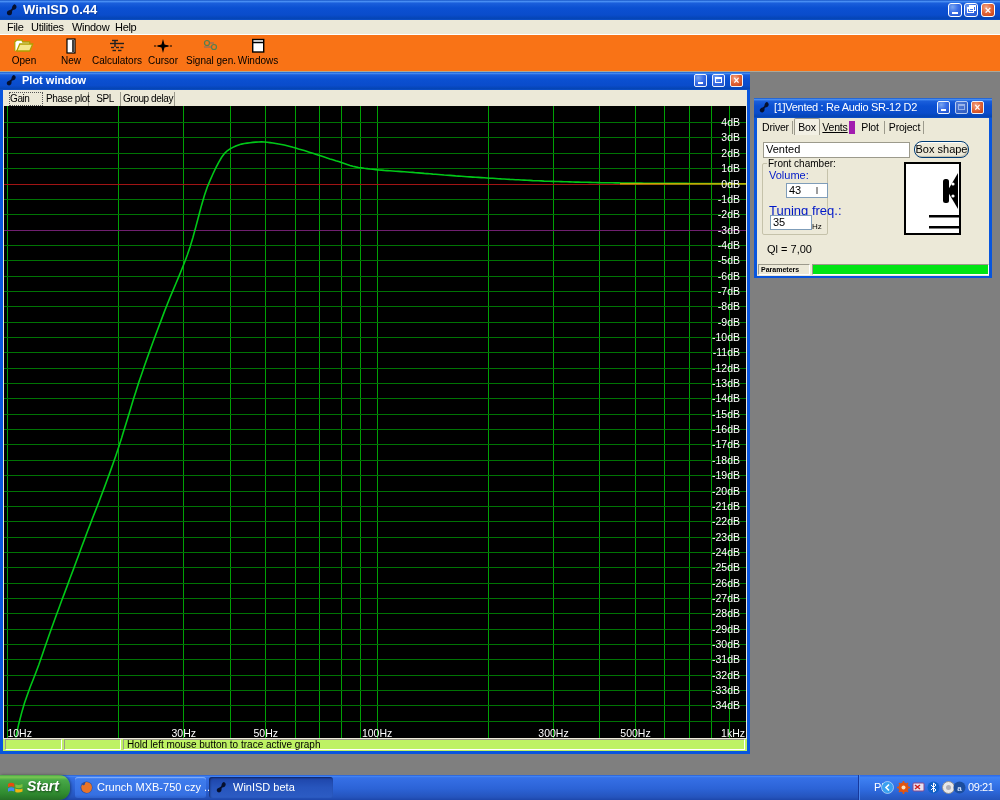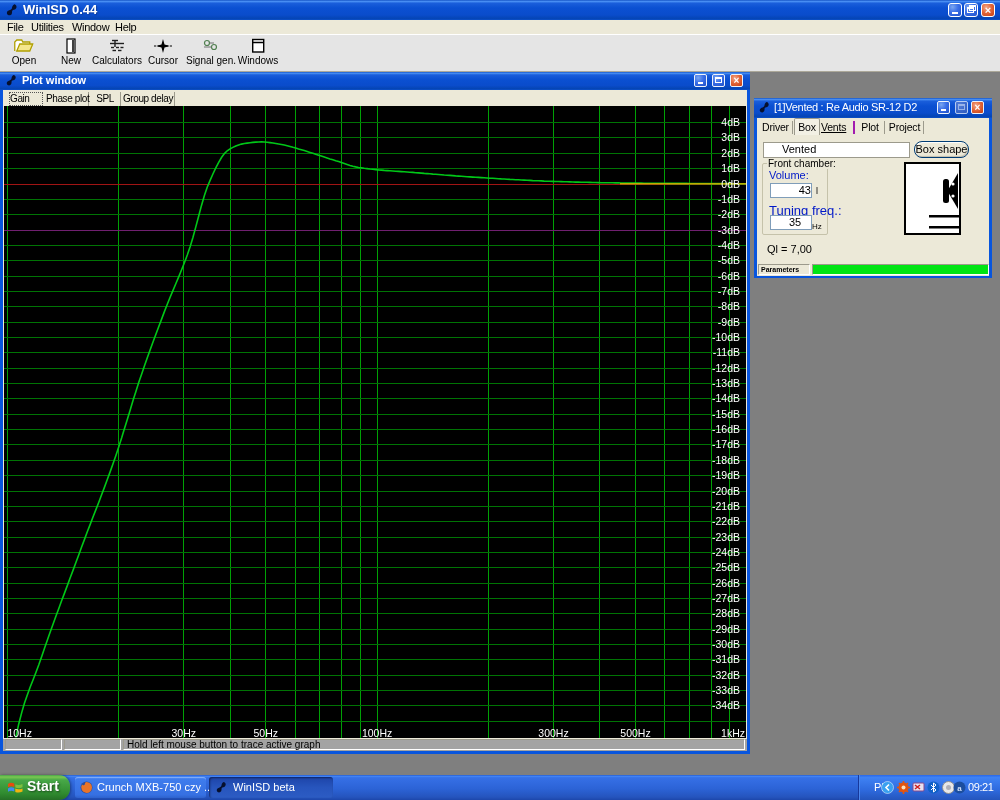--- a/index.html
+++ b/index.html
@@ -3,31 +3,31 @@
 <style>
 *{margin:0;padding:0;box-sizing:border-box;}
 body{width:1000px;height:800px;overflow:hidden;font-family:"Liberation Sans",sans-serif;position:relative;background:#7f7f7f;-webkit-font-smoothing:antialiased;}
 .abs{position:absolute;}
 .titlebar{background:linear-gradient(180deg,#0e3e9e 0%,#2b70e0 3%,#4a90f4 7%,#1a5edb 16%,#0b50d2 40%,#0a4ccb 75%,#0545b5 92%,#0c50c8 100%);}
 .tb-btn{position:absolute;top:3px;width:14px;height:14px;border-radius:3px;border:1px solid #fff;color:#fff;}
 .btn-blue{background:radial-gradient(circle at 30% 25%,#7ba7f0 0%,#3a6fe8 45%,#1f50c8 100%);}
 .btn-red{background:radial-gradient(circle at 35% 30%,#f2a98c 0%,#e4683a 45%,#c33c12 100%);}
 .menu{left:0;top:20px;width:1000px;height:14px;background:#ece9d8;font-size:11px;color:#000;}
 .menu span{position:absolute;top:1px;letter-spacing:-0.3px;}
-.toolbar{left:0;top:34px;width:1000px;height:38px;background:#e5e5e5;border-top:1px solid #fff;border-bottom:1px solid #aca899;}
+.toolbar{left:0;top:34px;width:1000px;height:38px;background:#f97316;border-top:1px solid #fff;border-bottom:1px solid #aca899;}
 .titem{position:absolute;top:3px;text-align:center;font-size:10px;color:#000;white-space:nowrap;transform:translateX(-50%);}
 .titem svg{display:block;margin:0 auto 1px auto;}
 .wnd-border{border-left:3px solid #0855dd;border-right:3px solid #0855dd;border-bottom:3px solid #0855dd;}
 .xpbtn{position:absolute;width:13px;height:13px;border-radius:2px;border:1px solid #eef3fb;font-size:9px;}
 .tabstrip{background:#ece9d8;font-size:11px;color:#000;}
 .tab{position:absolute;top:2px;height:14px;border-right:1px solid #9c9a8c;font-size:10px;white-space:nowrap;letter-spacing:-0.4px;}
-.statusbar{background:#a3a3a3;font-size:11px;color:#000;padding-left:31px;}
+.statusbar{background:#bef264;font-size:11px;color:#000;padding-left:31px;}
 .sunken{border:1px solid;border-color:#9c9a8c #fff #fff #9c9a8c;}
 .bluetext{color:#0018c8;}
-.edit{background:#fff;border:1px solid #7f9db9;font-size:11px;color:#000;padding-left:18px;}
+.edit{background:#fff;border:1px solid #7f9db9;font-size:11px;color:#000;padding-left:2px;}
 </style></head>
 <body>
 
 <div class="abs titlebar" style="left:0;top:0;width:1000px;height:20px;">
   <svg class="abs" style="left:5px;top:3px;" width="14" height="14" viewBox="0 0 14 14">
       <path d="M9.3 1.2 C11.6 1.6 12.3 4.4 10.6 5.9 C9.6 6.7 8.2 6.4 7.4 7.4 C6.7 8.3 7.4 9.5 6.7 10.9 C5.6 13.1 2.3 12.7 1.9 10.3 C1.6 8.3 3.4 7.3 4.9 6.9 C6 6.6 6.6 6.2 6.9 5.2 C7.2 4 7.3 2.2 9.3 1.2 Z" fill="#06102e"></path>
     </svg>
   <span class="abs" style="left:23px;top:2px;font-size:13px;font-weight:bold;color:#fff;text-shadow:1px 1px 1px #1040a0;">WinISD 0.44</span>
   <div class="tb-btn btn-blue" style="left:948px;">
       <div style="position:absolute;left:3px;bottom:2px;width:6px;height:2px;background:#fff;"></div>
@@ -239,32 +239,32 @@
       </div>
     <div class="xpbtn" style="left:201px;top:3px;background:radial-gradient(circle at 35% 30%,#6f8fd8 0%,#4a6fc8 60%,#3a5fb8 100%);opacity:0.75;">
         <div style="position:absolute;left:2px;top:2px;width:7px;height:6px;border:1px solid #c8d4f0;border-top-width:2px;"></div>
       </div>
     <div class="xpbtn btn-red" style="left:217px;top:3px;text-align:center;font-weight:bold;font-size:10px;line-height:11px;color:#fff;">×</div>
   </div>
 
   <div class="abs" style="left:0;top:20px;width:232px;height:17px;font-size:11px;letter-spacing:-0.2px;">
     <div class="abs" style="left:2px;top:3px;width:34px;height:13px;text-align:center;border-right:1px solid #9c9a8c;font-size:10.5px;">Driver</div>
     <div class="abs" style="left:37px;top:0px;width:26px;height:17px;text-align:center;padding-top:2px;border:1px solid #9c9a8c;border-bottom:none;border-radius:2px 2px 0 0;background:#f2f0e4;font-size:10.5px;">Box</div>
-    <div class="abs" style="left:64px;top:3px;width:34px;height:13px;border-right:2px solid #a21caf;font-size:10.5px;text-decoration:underline;">Vents</div>
+    <div class="abs" style="left:64px;top:3px;width:34px;height:13px;text-align:center;border-right:6px solid #a21caf;font-size:10.5px;text-decoration:underline;">Vents</div>
     <div class="abs" style="left:99px;top:3px;width:29px;height:13px;text-align:center;border-right:1px solid #9c9a8c;font-size:10.5px;">Plot</div>
     <div class="abs" style="left:129px;top:3px;width:38px;height:13px;text-align:center;border-right:1px solid #9c9a8c;font-size:10.5px;">Project</div>
   </div>
 
   <div class="abs edit" style="left:6px;top:44px;width:147px;height:16px;border:1px solid #9c9a8c;">Vented</div>
   <div class="abs" style="left:157px;top:43px;width:55px;height:17px;background:#ece9d8;border:1px solid #003c74;border-radius:8px;font-size:11px;text-align:center;line-height:15px;box-shadow:inset -1px -1px 1px #c0bcab, inset 1px 1px 1px #fff;">Box shape</div>
 
   <div class="abs" style="left:5px;top:65px;width:66px;height:72px;border:1px solid #c5c2aa;border-radius:2px;"></div>
   <div class="abs" style="left:10px;top:60px;background:#ece9d8;font-size:10px;padding:0 1px;">Front chamber:</div>
   <div class="abs bluetext" style="left:12px;top:71px;font-size:11px;">Volume:</div>
-  <div class="abs edit sunken" style="left:13px;top:85px;width:42px;height:15px;line-height:13px;text-align:right;">43</div>
+  <div class="abs edit sunken" style="left:29px;top:85px;width:42px;height:15px;line-height:13px;">43</div>
   <div class="abs" style="left:59px;top:88px;font-size:9px;">l</div>
   <div class="abs bluetext" style="left:12px;top:105px;font-size:13px;">Tuning freq.:</div>
   <div class="abs edit sunken" style="left:13px;top:117px;width:42px;height:15px;line-height:13px;">35</div>
   <div class="abs" style="left:55px;top:124px;font-size:8px;">Hz</div>
   <div class="abs" style="left:10px;top:145px;font-size:11px;">Ql = 7,00</div>
 
   <svg class="abs" style="left:147px;top:64px;" width="57" height="73" viewBox="0 0 57 73">
     <rect x="1" y="1" width="55" height="71" fill="#fff" stroke="#000" stroke-width="2"></rect>
     <path d="M44 28 L54 11 L54 47 L44 30 Z" fill="#000"></path>
     <rect x="39" y="17" width="6" height="24" rx="2.5" fill="#000"></rect>
@@ -281,21 +281,21 @@
 </div>
 
 <div class="abs" style="left:0;top:775px;width:1000px;height:25px;background:linear-gradient(180deg,#2257ca 0%,#4586f5 5%,#3670e6 11%,#2c63d6 55%,#2554bd 88%,#1d47ab 100%);">
   <div class="abs" style="left:0;top:0;width:70px;height:25px;border-radius:0 11px 11px 0;background:linear-gradient(180deg,#48a44a 0%,#7cc852 8%,#48a848 20%,#389638 55%,#2f8a2f 75%,#256f25 100%);box-shadow:1px 0 3px rgba(0,0,0,0.4);">
     <svg class="abs" style="left:7px;top:4px;" width="17" height="17" viewBox="0 0 17 17">
       <path d="M1 5 C3 3.5 5 3.6 7.3 4.7 L7.3 8 C5 7 3 6.9 1 8.3 Z" fill="#e84c0e"></path>
       <path d="M8.3 5.2 C10.5 6.2 12.6 6.3 15.5 5 L15.5 8.3 C12.6 9.5 10.5 9.4 8.3 8.5 Z" fill="#7cbf3f"></path>
       <path d="M1 9.4 C3 8 5 8 7.3 9 L7.3 12.4 C5 11.4 3 11.3 1 12.7 Z" fill="#3f8cef"></path>
       <path d="M8.3 9.6 C10.5 10.6 12.6 10.7 15.5 9.4 L15.5 12.6 C12.6 13.9 10.5 13.8 8.3 12.9 Z" fill="#f0b410"></path>
     </svg>
-    <span class="abs" style="left:27px;top:3px;font-size:14px;font-weight:bold;color:#fff;text-shadow:1px 1px 2px #1a4a1a;">Start</span>
+    <span class="abs" style="left:27px;top:3px;font-size:14px;font-weight:bold;font-style:italic;color:#fff;text-shadow:1px 1px 2px #1a4a1a;">Start</span>
   </div>
 
   <div class="abs" style="left:75px;top:2px;width:131px;height:21px;border-radius:3px;background:linear-gradient(180deg,#5591f5 0%,#3e7ced 12%,#3670e2 85%,#2e62cc 100%);box-shadow:inset 0 1px 0 #7fabf7;">
     <svg class="abs" style="left:5px;top:4px;" width="13" height="13" viewBox="0 0 13 13">
         <circle cx="6.5" cy="6.5" r="6" fill="#2a4d9e"></circle>
         <path d="M6.5 1 A5.5 5.5 0 0 1 12 6.5 A5.5 5.5 0 0 1 6.5 12 A5.5 5.5 0 0 1 2 3.6 C3 5 4.5 4.2 5 3 C4.6 2.2 5.5 1.2 6.5 1 Z" fill="#e8742a"></path>
       </svg>
     <span class="abs" style="left:22px;top:4px;font-size:11px;color:#fff;white-space:nowrap;">Crunch MXB-750 czy ...</span>
   </div>
   <div class="abs" style="left:209px;top:2px;width:124px;height:21px;border-radius:3px;background:linear-gradient(180deg,#1d44a8 0%,#2755bd 50%,#2c5cc4 100%);box-shadow:inset 1px 1px 2px rgba(0,0,20,0.5);">

